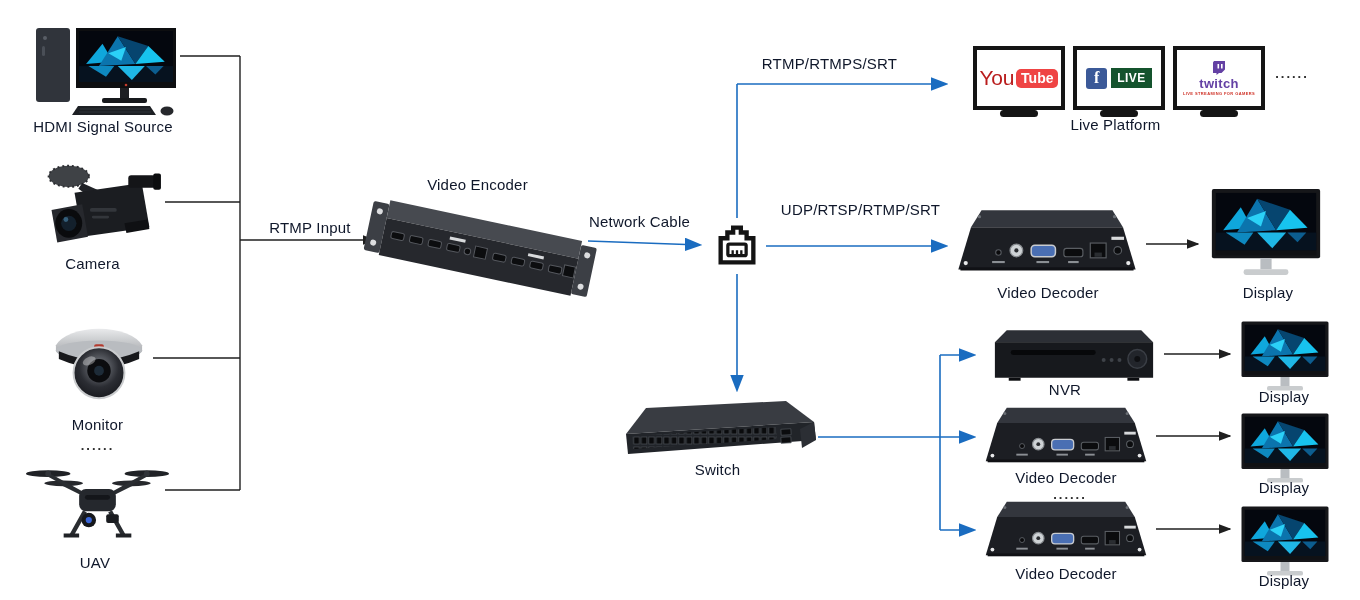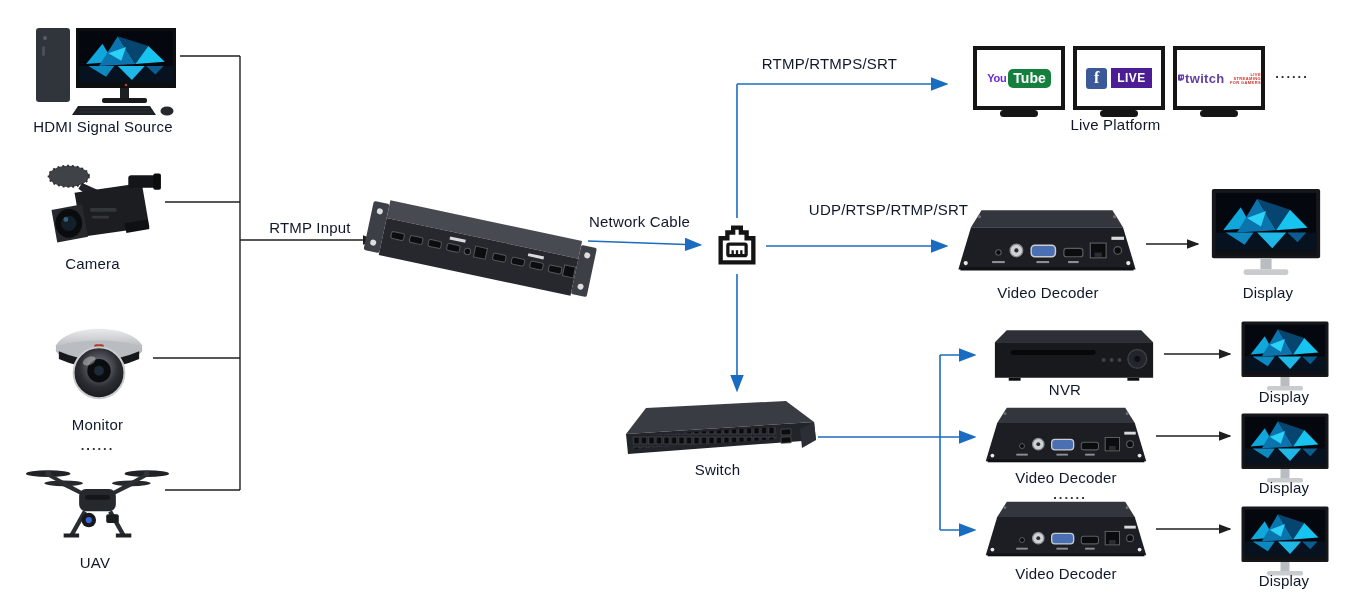--- a/index.html
+++ b/index.html
@@ -11,29 +11,29 @@
   .lbl.left{text-align:left;}
   .preline{white-space:pre-line;line-height:25px;}
   .dots{position:absolute;font-size:13px;font-weight:700;letter-spacing:2px;
         color:#2d2d2d;text-align:center;}
   svg{display:block;}
   
   .tv{position:absolute;width:84px;height:56px;border:4px solid #151515;background:#fff;
       display:flex;align-items:center;justify-content:center;}
   .tv::after{content:"";position:absolute;bottom:-11px;left:50%;transform:translateX(-50%);
       width:38px;height:7px;background:#151515;border-radius:4px;}
-  .yt-you{font-weight:700;font-size:11px;color:#6d28d9;letter-spacing:-.3px;}
-  .yt-tube{margin-left:2px;background:#15803d;color:#fff;font-weight:800;font-size:14px;
+  .yt-you{font-weight:400;font-size:21px;color:#b91c1c;letter-spacing:-.3px;}
+  .yt-tube{margin-left:2px;background:#ef4444;color:#fff;font-weight:800;font-size:14px;
       border-radius:5px;padding:1px 5px 2px;}
   .fb-f{width:21px;height:21px;background:#3b5998;color:#fff;border-radius:3px;
       display:inline-flex;align-items:center;justify-content:center;
       font-weight:800;font-size:16px;font-family:"Liberation Serif",serif;}
-  .fb-live{margin-left:4px;background:#4c1d95;color:#fff;font-weight:700;font-size:12px;
+  .fb-live{margin-left:4px;background:#14532d;color:#fff;font-weight:700;font-size:12px;
       letter-spacing:.5px;padding:3px 6px;}
-  .tw-wrap{display:flex;align-items:center;line-height:1;text-align:right;}
+  .tw-wrap{display:flex;flex-direction:column;align-items:center;line-height:1;text-align:right;}
   .tw-word{color:#6441a4;font-weight:800;font-size:13px;letter-spacing:.3px;margin-top:1px;}
   .tw-sub{color:#cf3227;font-size:4px;font-weight:700;letter-spacing:.4px;margin-top:2px;}
 </style>
 </head>
 <body>
 
 <div class="canvas">
 
   <svg width="0" height="0" style="position:absolute" aria-hidden="true">
     <defs>
@@ -257,20 +257,21 @@
     </svg>
   <div class="lbl" style="left:40px;top:416px;width:115px">Monitor</div>
   <div class="dots" style="left:40px;top:438px;width:115px">......</div>
 
   <svg class="abs" style="left:25px;top:458px" width="145" height="97">
       <use href="#sym-drone"></use>
     </svg>
   <div class="lbl" style="left:40px;top:554px;width:110px">UAV</div>
 
   <div class="lbl" style="left:245px;top:219px;width:130px">RTMP Input</div>
+  <div class="lbl" style="left:385px;top:176px;width:185px">Video Encoder</div>
   <svg class="abs" style="left:360px;top:188px" width="240" height="130">
       <use href="#sym-encoder"></use>
     </svg>
 
   <div class="lbl" style="left:572px;top:213px;width:135px">Network Cable</div>
   <svg class="abs" style="left:712px;top:220px" width="50" height="50">
       <use href="#sym-rj45"></use>
     </svg>
 
   <div class="lbl" style="left:742px;top:55px;width:175px">RTMP/RTMPS/SRT</div>
@@ -290,21 +291,21 @@
         <rect x="6.5" y="4" width="1.6" height="4.5" fill="#fff"></rect>
         <rect x="10" y="4" width="1.6" height="4.5" fill="#fff"></rect>
       </svg>
       <span class="tw-word">twitch</span>
       <span class="tw-sub">LIVE STREAMING FOR GAMERS</span>
     </div>
   </div>
   <div class="dots" style="left:1262px;top:66px;width:60px">......</div>
   <div class="lbl" style="left:1038px;top:116px;width:155px">Live Platform</div>
 
-  <div class="lbl" style="left:796px;top:201px;width:185px">UDP/RTSP/RTMP/SRT</div>
+  <div class="lbl" style="left:768px;top:201px;width:185px">UDP/RTSP/RTMP/SRT</div>
   <svg class="abs" style="left:952px;top:204px" width="190" height="76">
       <use href="#sym-decoder"></use>
     </svg>
   <div class="lbl" style="left:958px;top:284px;width:180px">Video Decoder</div>
   <svg class="abs" style="left:1210px;top:186px" width="112" height="92">
       <use href="#sym-display"></use>
     </svg>
   <div class="lbl" style="left:1213px;top:284px;width:110px">Display</div>
 
   <svg class="abs" style="left:618px;top:396px" width="200" height="72">

